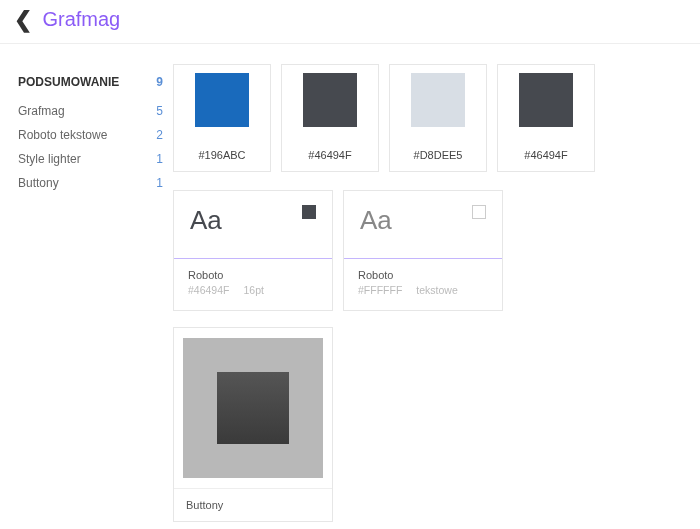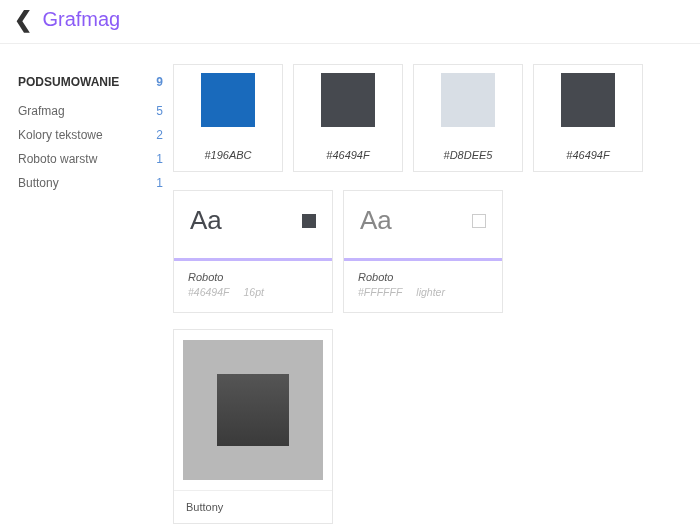--- a/index.html
+++ b/index.html
@@ -58,25 +58,24 @@
   .main {
     flex: 1;
     padding-right: 10px;
   }
   .colors-row {
     display: flex;
     gap: 10px;
     margin-bottom: 18px;
   }
   .color-card {
-    width: 110px;
+    width: 98px;
     border: 1px solid #e6e6e6;
     padding: 8px 0 10px 0;
     text-align: center;
-    font-style: italic;
   }
   .swatch {
     width: 54px;
     height: 54px;
     margin: 0 auto;
   }
   .color-label {
     font-size: 11px;
     color: #444;
     margin-top: 22px;
@@ -86,39 +85,38 @@
     gap: 10px;
     margin-bottom: 16px;
   }
   .text-card {
     width: 160px;
     border: 1px solid #e6e6e6;
   }
   .text-card-top {
     display: flex;
     justify-content: space-between;
-    align-items: center;
+    align-items: flex-start;
     padding: 14px 16px 22px 16px;
-    border-bottom: 3px solid #c4b5fd;
+    border-bottom: 1px solid #c4b5fd;
   }
   .aa {
     font-size: 26px;
     font-family: Arial, sans-serif;
   }
   .aa.dark { color: #46494F; font-weight: 500; }
   .aa.light { color: #888; font-weight: 300; }
   .text-swatch {
     width: 14px;
     height: 14px;
   }
   .text-swatch.outline { border: 1px solid #ccc; background: #fff; }
   .text-card-bottom {
     padding: 10px 14px 14px 14px;
     font-size: 11px;
-    font-style: italic;
   }
   .font-name { color: #555; margin-bottom: 3px; }
   .font-meta { color: #bbb; display: flex; gap: 14px; font-size: 10.5px; }
   .font-meta span { white-space: nowrap; }
   .layer-row { display: flex; }
   .layer-card {
     width: 160px;
     border: 1px solid #e6e6e6;
   }
   .layer-preview {
@@ -155,25 +153,25 @@
   <div class="sidebar">
     <div class="sidebar-row summary">
       <span>PODSUMOWANIE</span>
       <span class="count">9</span>
     </div>
     <div class="sidebar-row">
       <span>Grafmag</span>
       <span class="count">5</span>
     </div>
     <div class="sidebar-row">
-      <span>Kolory tekstowe</span>
+      <span>Roboto tekstowe</span>
       <span class="count">2</span>
     </div>
     <div class="sidebar-row">
-      <span>Roboto warstw</span>
+      <span>Style lighter</span>
       <span class="count">1</span>
     </div>
     <div class="sidebar-row">
       <span>Buttony</span>
       <span class="count">1</span>
     </div>
   </div>
 
   <div class="main">
 
@@ -212,21 +210,21 @@
       </div>
       <div class="text-card">
         <div class="text-card-top">
           <span class="aa light">Aa</span>
           <span class="text-swatch outline"></span>
         </div>
         <div class="text-card-bottom">
           <div class="font-name">Roboto</div>
           <div class="font-meta">
             <span>#FFFFFF</span>
-            <span>lighter</span>
+            <span>tekstowe</span>
           </div>
         </div>
       </div>
     </div>
 
     <div class="layer-row">
       <div class="layer-card">
         <div class="layer-preview">
           <div class="layer-inner"></div>
         </div>

